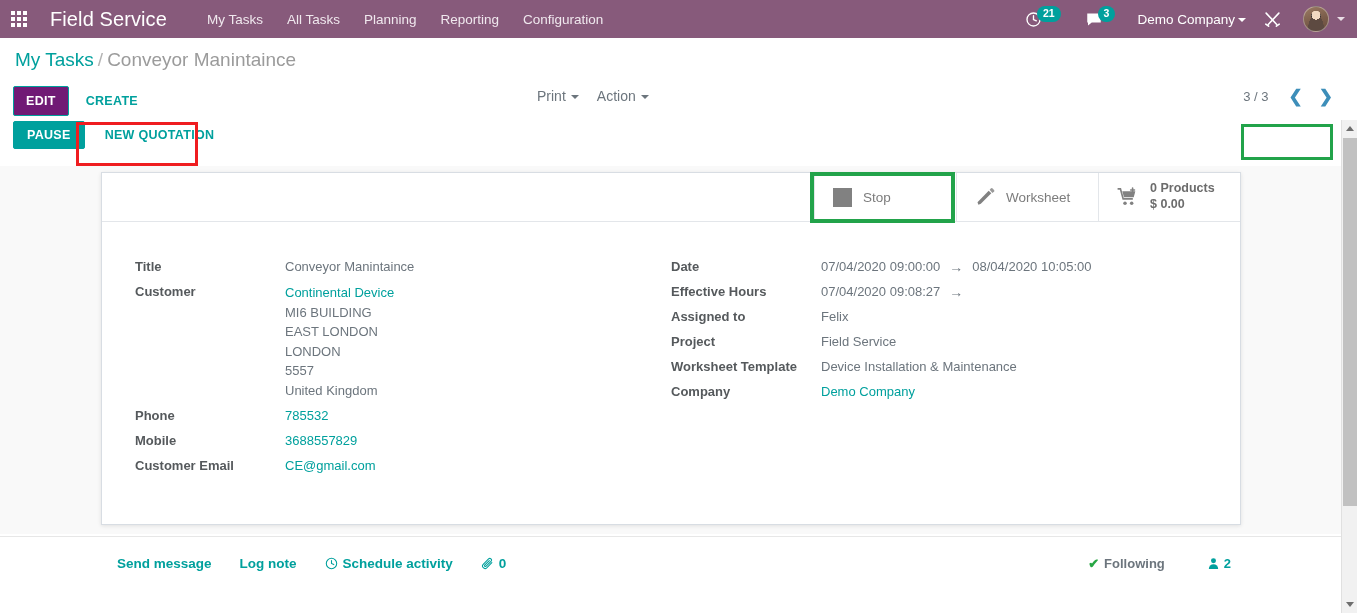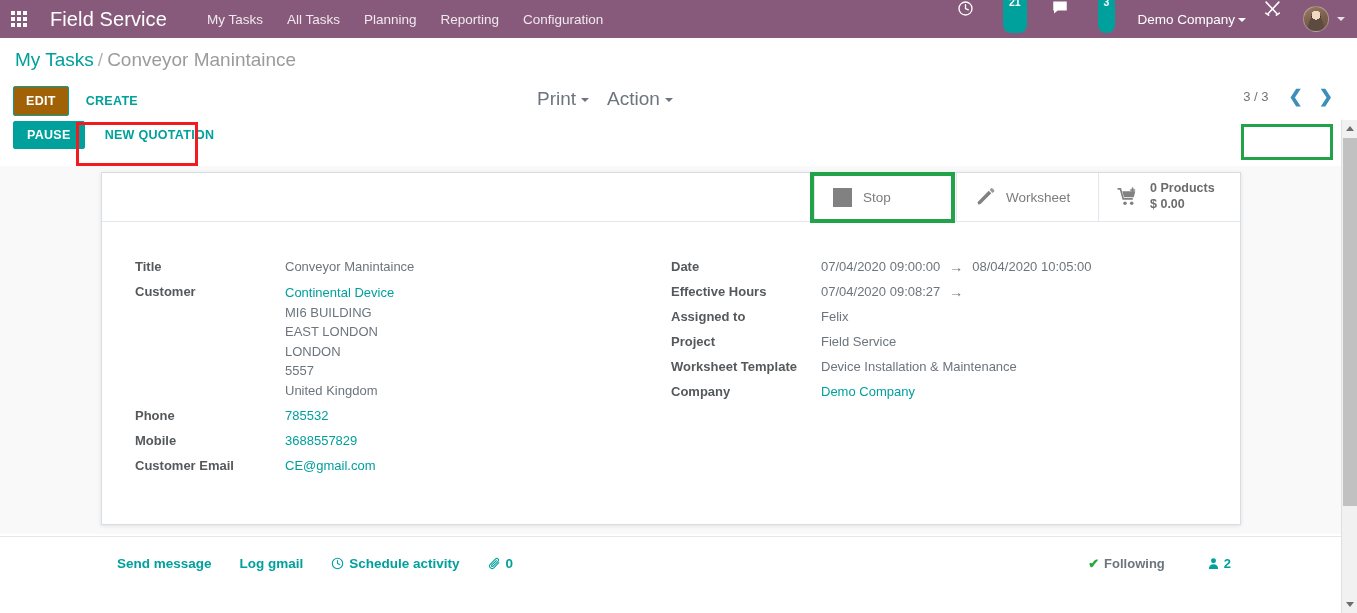--- a/index.html
+++ b/index.html
@@ -47,22 +47,22 @@
   .navmenu { display: flex; align-items: center; gap: 0; }
   .navmenu .nav-item {
     font-size: 13.5px; color: #f0e8ee;
     padding: 10px 12px; white-space: nowrap; cursor: pointer;
   }
   .nav-right {
     margin-left: auto; display: flex; align-items: center;
     padding-right: 10px; gap: 0;
   }
   .nav-icon-wrap {
-    position: relative; display: flex; 
-    padding: 0 12px; cursor: pointer; height: 38px; gap: 34px;
+    position: relative; display: flex; align-items: center;
+    padding: 0 12px; cursor: pointer; height: 38px;
   }
   .badge-pill {
     display: inline-block;
     background: #00a09d; color: #ffffff;
     font-size: 10.5px; font-weight: bold;
     border-radius: 8px; padding: 1px 6px 2px 6px;
     margin-left: -5px; line-height: 1.2;
     position: relative; top: -5px;
   }
   .company-name {
@@ -109,29 +109,29 @@
   .bc-link { color: #00a09d; cursor: pointer; }
   .bc-sep { color: #b3b3b3; margin: 0 4px; }
   .bc-current { color: #9b9b9b; }
 
   .btn-row { position: absolute; left: 13px; top: 48px; display: flex; align-items: center; }
   .btn {
     font-size: 12.5px; font-weight: bold; letter-spacing: .3px;
     padding: 6px 12px; border-radius: 2px;
     cursor: pointer; white-space: nowrap; line-height: 1.3;
   }
-  .btn-primary { background: #a16207; color: #ffffff; border: 1px solid #00a09d; }
+  .btn-primary { background: #701a75; color: #ffffff; border: 1px solid #00a09d; }
   .btn-link { background: transparent; color: #00a09d; border: 1px solid transparent; margin-left: 4px; }
 
   .cp-mid {
     position: absolute; left: 537px; top: 50px;
     display: flex; align-items: center; gap: 18px;
   }
   .dropdown-toggle {
-    font-size: 19px; color: #6c757d; cursor: pointer; white-space: nowrap;
+    font-size: 14px; color: #6c757d; cursor: pointer; white-space: nowrap;
   }
   .dropdown-toggle .caret-dark {
     display: inline-block; width: 0; height: 0;
     border-left: 4px solid transparent;
     border-right: 4px solid transparent;
     border-top: 4px solid #6c757d;
     margin-left: 5px; vertical-align: middle;
   }
 
   .pager {
@@ -500,21 +500,21 @@
         </div>
       </div>
 
     </div>
   </div>
   <div class="annot-green-stop"></div>
 
   <div class="chatter">
     <div class="chatter-left">
       <span class="ch-btn">Send message</span>
-      <span class="ch-btn">Log gmail</span>
+      <span class="ch-btn">Log note</span>
       <span class="ch-btn">
         <svg width="13" height="13" viewBox="0 0 24 24">
           <circle cx="12" cy="12" r="9.6" fill="none" stroke="#00a09d" stroke-width="2"></circle>
           <path d="M12 6.4 V12 L16.2 14" fill="none" stroke="#00a09d" stroke-width="2" stroke-linecap="round"></path>
         </svg>
         <span>Schedule activity</span>
       </span>
       <span class="ch-btn">
         <svg width="13" height="13" viewBox="0 0 24 24">
           <path d="M20 10.5 L10.6 19.9 a4.6 4.6 0 0 1-6.5-6.5 L14 3.5 a3.1 3.1 0 0 1 4.4 4.4 L9 17.3 a1.6 1.6 0 0 1-2.2-2.2 L15.4 6.5" fill="none" stroke="#00a09d" stroke-width="2" stroke-linecap="round"></path>

